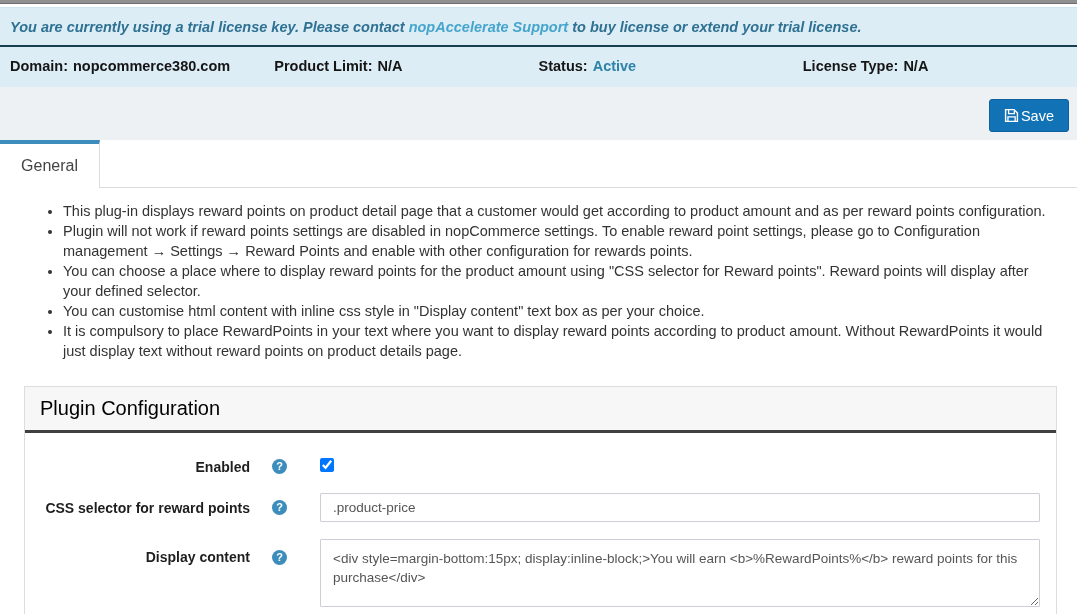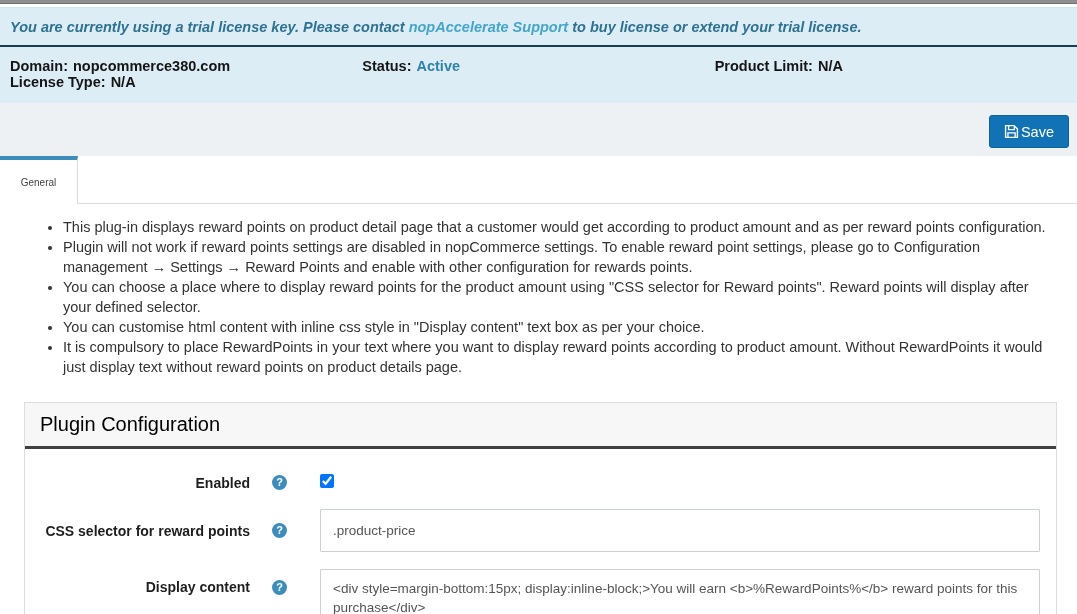--- a/index.html
+++ b/index.html
@@ -21,21 +21,21 @@
     font-size: 14.5px;
     font-style: italic;
     font-weight: 600;
     color: #2e7192;
   }
   .banner-link { color: #45a5cc; cursor: pointer; text-decoration: none; }
   .banner-divider { border-top: 2px solid #16404f; }
 
   .license-info {
     display: grid;
-    grid-template-columns: repeat(3, 1fr);
+    grid-template-columns: repeat(4, 1fr);
     padding: 11px 10px 13px 10px;
     font-size: 14.5px;
     font-weight: 700;
     color: #151515;
   }
   .info-item .info-value { margin-left: 5px; }
   .info-value.active { color: #2e83a8; }
 
   
   .save-bar {
@@ -61,29 +61,29 @@
   }
 
   
   .tabstrip {
     display: flex;
     border-bottom: 1px solid #dcdcdc;
     background: #fff;
     height: 48px;
   }
   .tab.active {
-    width: 78px;
+    width: 100px;
     border-top: 4px solid #3c8dbc;
     border-right: 1px solid #dcdcdc;
     background: #fff;
     margin-bottom: -1px;
     display: flex;
     align-items: center;
     justify-content: center;
-    font-size: 10px;
+    font-size: 16px;
     color: #444;
     cursor: pointer;
   }
 
   
   .instructions {
     margin: 13px 30px 12px 43px;
     padding-left: 20px;
     font-size: 14.5px;
     line-height: 20px;
@@ -134,21 +134,21 @@
     justify-content: center;
     cursor: pointer;
     line-height: 1;
   }
   .form-control-col { flex: 1; margin-left: 33px; }
 
   .checkbox-input { width: 14px; height: 14px; margin-top: 1px; cursor: pointer; }
 
   .text-input {
     width: 100%;
-    height: 43px;
+    height: 29px;
     border: 1px solid #ccd0d6;
     border-radius: 1px;
     padding: 5px 12px;
     font-family: "Liberation Sans", sans-serif;
     font-size: 13.5px;
     color: #555;
     background: #fff;
   }
   .textarea-input {
     width: 100%;
@@ -171,24 +171,24 @@
 <div class="top-gap"></div>
 
 <div class="license-banner">
   <div class="banner-message"><span>You are currently using a trial license key. Please contact </span><a class="banner-link">nopAccelerate Support</a><span> to buy license or extend your trial license.</span></div>
   <div class="banner-divider"></div>
   <div class="license-info">
     <div class="info-item">
       <span class="info-label">Domain:</span><span class="info-value">nopcommerce380.com</span>
     </div>
     <div class="info-item">
+      <span class="info-label">Product Limit:</span><span class="info-value">N/A</span>
+    </div>
+    <div class="info-item">
       <span class="info-label">Status:</span><span class="info-value active">Active</span>
-    </div>
-    <div class="info-item">
-      <span class="info-label">Product Limit:</span><span class="info-value">N/A</span>
     </div>
     <div class="info-item">
       <span class="info-label">License Type:</span><span class="info-value">N/A</span>
     </div>
   </div>
 </div>
 
 <div class="save-bar">
   <button class="save-button">
     <span style="display:inline-flex;">

